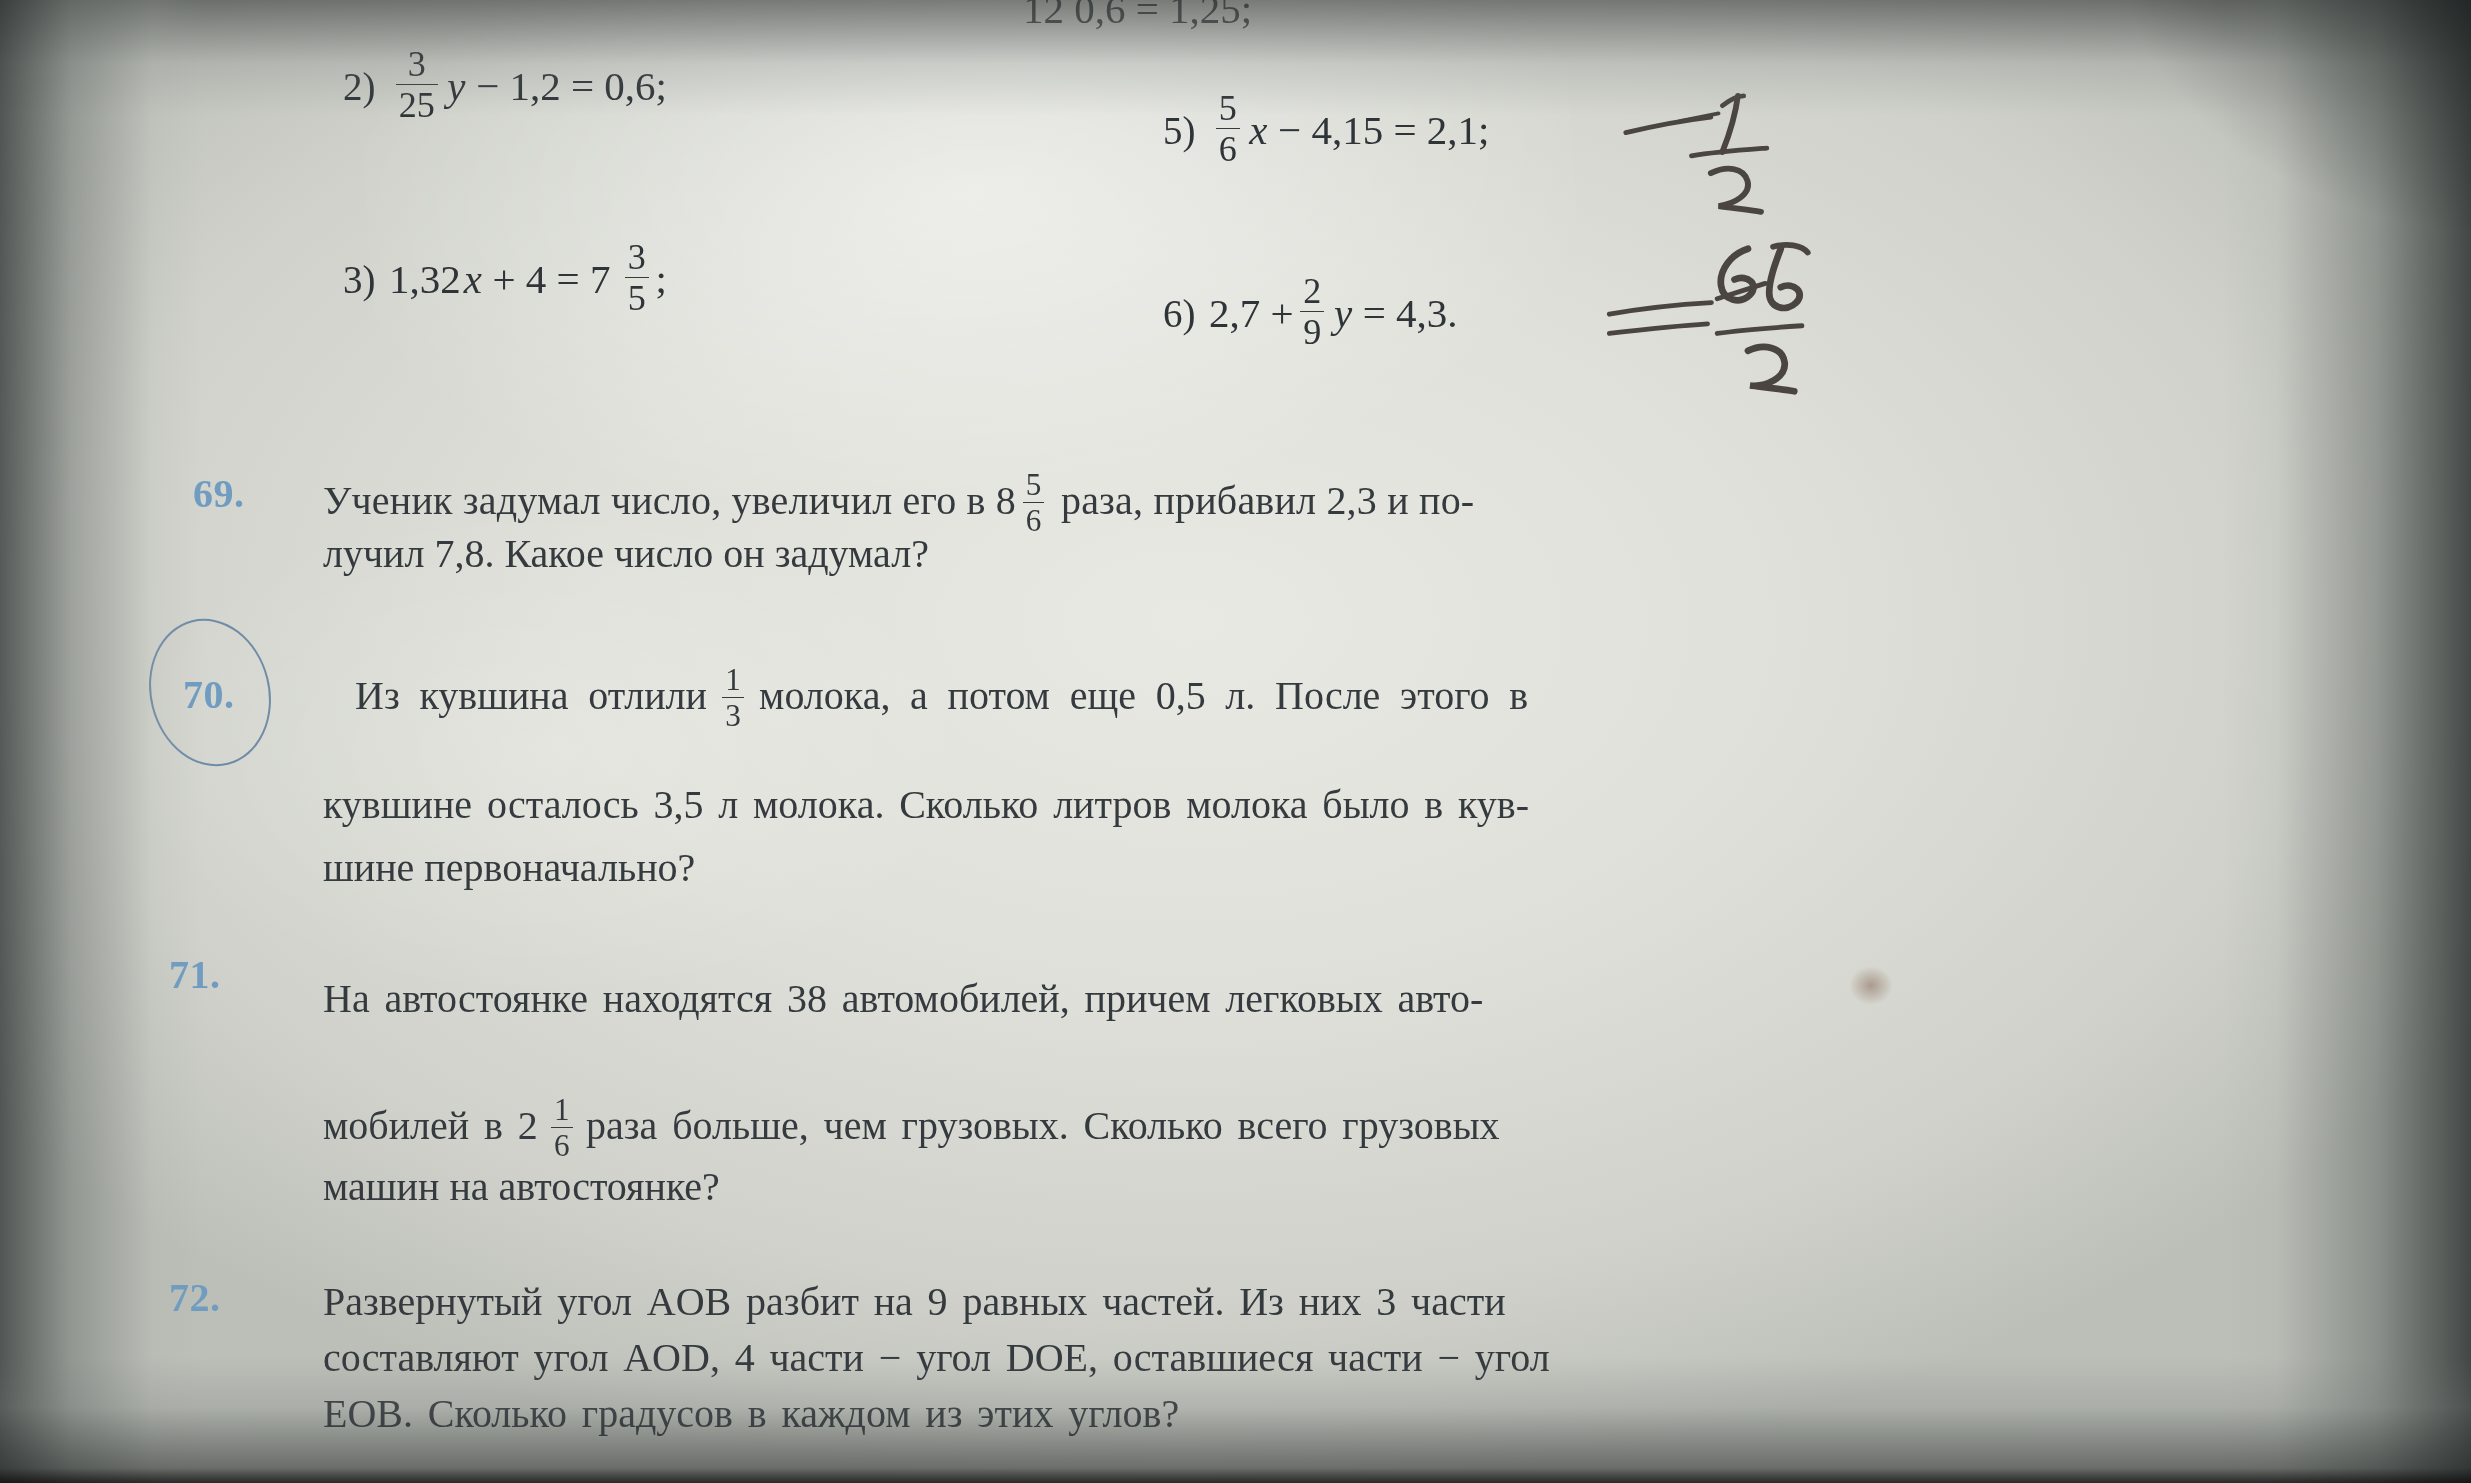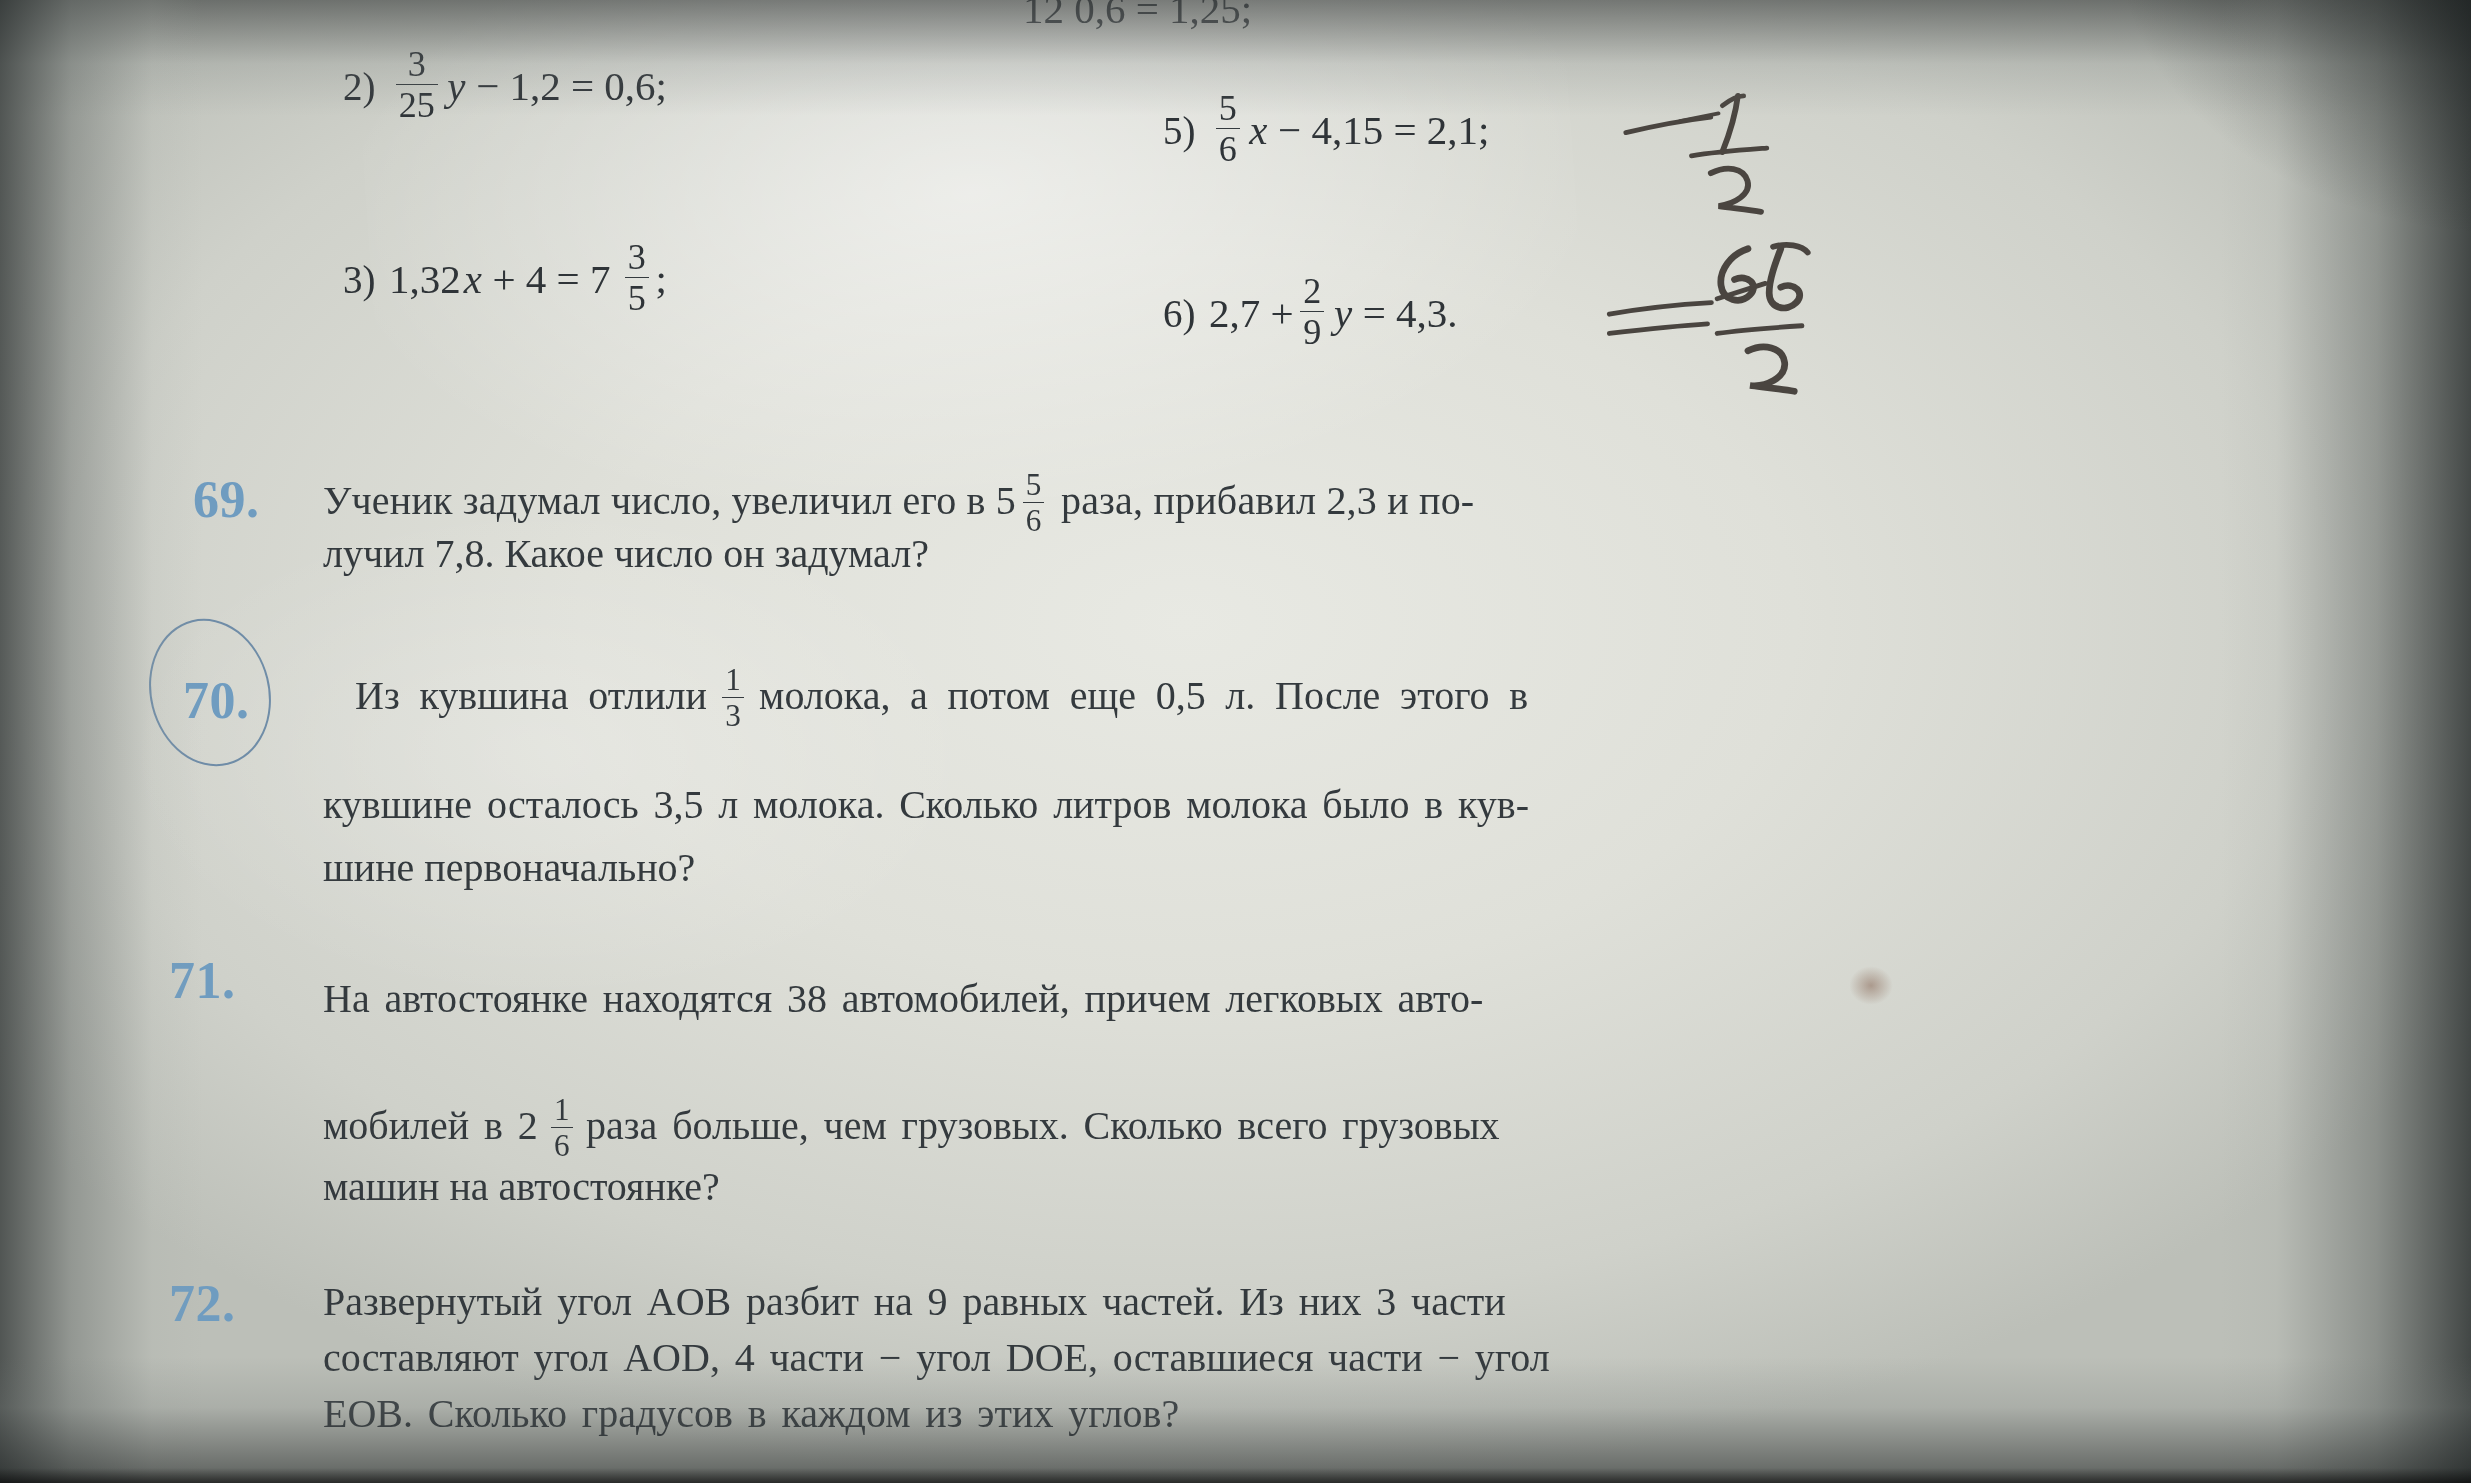--- a/index.html
+++ b/index.html
@@ -73,21 +73,21 @@
   .content {
     position: absolute;
     inset: 0;
     color: #2c3034;
   }
 
   .exnum {
     position: absolute;
     font-family: "Liberation Serif", serif;
     font-weight: bold;
-    font-size: 52px;
+    font-size: 40px;
     color: #6f9cc0;
     letter-spacing: 0.5px;
   }
 
   .body-text {
     position: absolute;
     font-family: "Liberation Serif", serif;
     font-size: 40px;
     color: #343a3e;
     line-height: 1.42;
@@ -235,21 +235,21 @@
           <span class="num">2</span>
           <span class="den">9</span>
         </span>
         <span class="it">y</span>
         <span style="padding-left:7.7px">= 4,3.</span>
       </span>
     </div>
 
     <div class="exnum" style="left:193px; top:470px;">69.</div>
     <div class="body-text just-text" style="left:323px; top:471px;">
-      <span>Ученик задумал число, увеличил его в 5</span><span class="frac">
+      <span>Ученик задумал число, увеличил его в 8</span><span class="frac">
           <span class="num">5</span>
           <span class="den">6</span>
         </span><span style="padding-left:9.7px">раза, прибавил 2,3 и по-</span>
     </div>
     <div class="body-text" style="left:323px; top:526px;">
       <span>лучил 7,8. Какое число он задумал?</span>
     </div>
 
     <div class="exnum" style="left:183px; top:671px;">70.</div>
     <div class="ellipse-mark" style="left:150px; top:618px; width:116px; height:145px;"></div>

